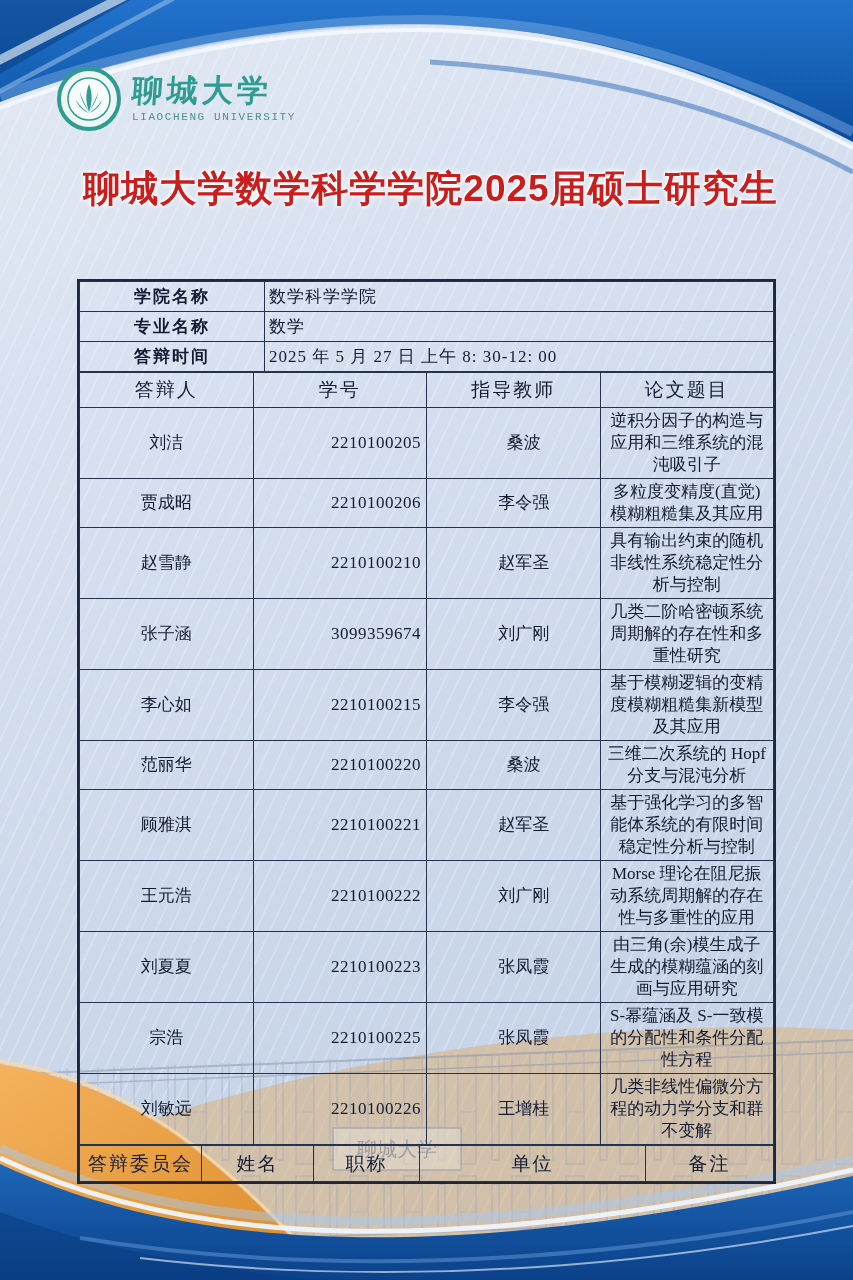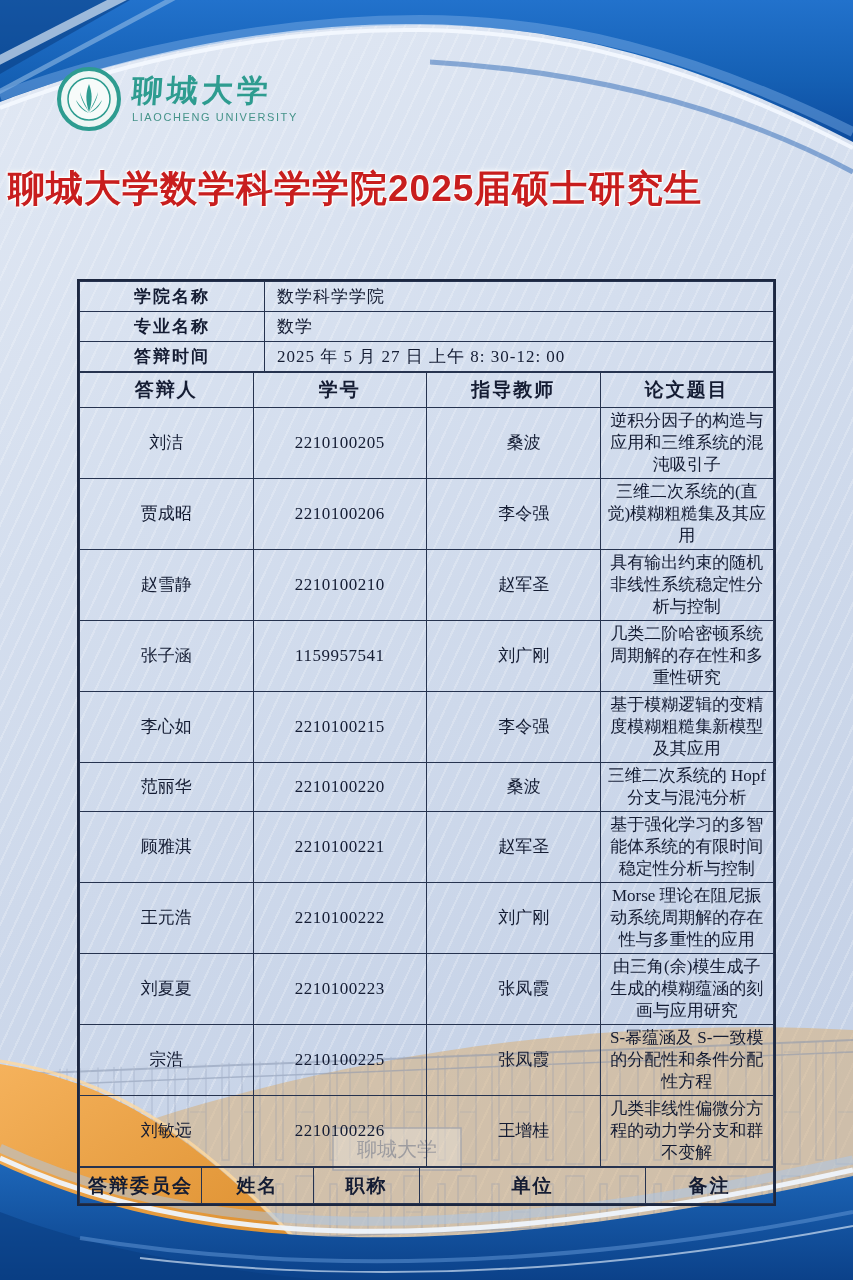--- a/index.html
+++ b/index.html
@@ -10,43 +10,43 @@
         background:repeating-linear-gradient(115deg,rgba(255,255,255,.22) 0 2px,rgba(255,255,255,0) 2px 13px);}
   .deco{position:absolute;left:0;z-index:2;pointer-events:none;display:block;}
   .deco.top{top:0;}
   .deco.bottom{top:1012px;}
 
   
   .logo{position:absolute;left:56px;top:66px;z-index:5;display:flex;align-items:center;gap:10px;}
   .logo-badge{width:66px;height:66px;}
   .logo-text .cn{font-family:"Liberation Serif","DejaVu Serif",serif;font-weight:700;
         font-size:31px;color:#2e9c90;letter-spacing:4px;transform:skewX(-4deg);line-height:1.05;}
-  .logo-text .en{font-family:Liberation Sans, sans-serif;font-size:11px;
+  .logo-text .en{font-family:Liberation Mono, monospace;font-size:11px;
         color:#45938a;letter-spacing:1.6px;margin-top:3px;}
 
   
-  .title{position:absolute;left:8px;right:0;top:163px;z-index:5;text-align:left;
+  .title{position:absolute;left:8px;right:0;top:163px;z-index:5;text-align:center;
         font-family:"Liberation Sans","DejaVu Sans",sans-serif;font-weight:900;
         color:#c81e1e;font-size:37px;line-height:52px;letter-spacing:1px;
         text-shadow:0 0 4px rgba(255,255,255,.95),0 0 7px rgba(255,255,255,.85),
                     1px 1px 0 rgba(255,255,255,.9),-1px -1px 0 rgba(255,255,255,.9);}
 
   
   .table-wrap{position:absolute;left:77px;top:279px;width:699px;z-index:4;
         border:2px solid #1c2740;box-sizing:border-box;}
   table{width:100%;border-collapse:collapse;table-layout:fixed;}
   td,th{border:1px solid #26334f;color:#141c33;text-align:center;vertical-align:middle;
         padding:2px 5px;font-size:17px;line-height:22px;overflow:hidden;}
-  th{font-size:19px;font-weight:700;letter-spacing:2px;height:30px;}
+  th{font-size:19px;font-weight:400;letter-spacing:2px;height:30px;}
   .info td{height:25px;}
   .info td:nth-child(1){width:174px;font-weight:700;letter-spacing:2px;}
-  .info td:nth-child(2){text-align:left;padding-left:12px;letter-spacing:1px;}
+  .info td:nth-child(2){text-align:left;padding-left:4px;letter-spacing:1px;}
   .students td{height:27px;}
   .students td:nth-child(1){width:111px;margin-left:20px;}
-  .students td:nth-child(2){width:101px;letter-spacing:.5px;}
+  .students td:nth-child(2){width:101px;letter-spacing:.5px;text-align:right;}
   .students td:nth-child(3){width:95px;padding-left:26px;}
   .committee th:nth-child(1),.committee td:nth-child(1){width:111px;}
   .committee th:nth-child(2),.committee td:nth-child(2){width:101px;}
   .committee th:nth-child(3),.committee td:nth-child(3){width:95px;}
   .committee th:nth-child(4),.committee td:nth-child(4){width:215px;}
   .committee th{height:31px;}
 </style>
 </head>
 <body>
 
@@ -160,31 +160,31 @@
           <tr>
             <td>刘洁</td>
             <td>2210100205</td>
             <td>桑波</td>
             <td>逆积分因子的构造与应用和三维系统的混沌吸引子</td>
           </tr>
           <tr>
             <td>贾成昭</td>
             <td>2210100206</td>
             <td>李令强</td>
-            <td>三维二次系统的(直觉)模糊粗糙集及其应用</td>
+            <td>多粒度变精度(直觉)模糊粗糙集及其应用</td>
           </tr>
           <tr>
             <td>赵雪静</td>
             <td>2210100210</td>
             <td>赵军圣</td>
             <td>具有输出约束的随机非线性系统稳定性分析与控制</td>
           </tr>
           <tr>
             <td>张子涵</td>
-            <td>1159957541</td>
+            <td>3099359674</td>
             <td>刘广刚</td>
             <td>几类二阶哈密顿系统周期解的存在性和多重性研究</td>
           </tr>
           <tr>
             <td>李心如</td>
             <td>2210100215</td>
             <td>李令强</td>
             <td>基于模糊逻辑的变精度模糊粗糙集新模型及其应用</td>
           </tr>
           <tr>

